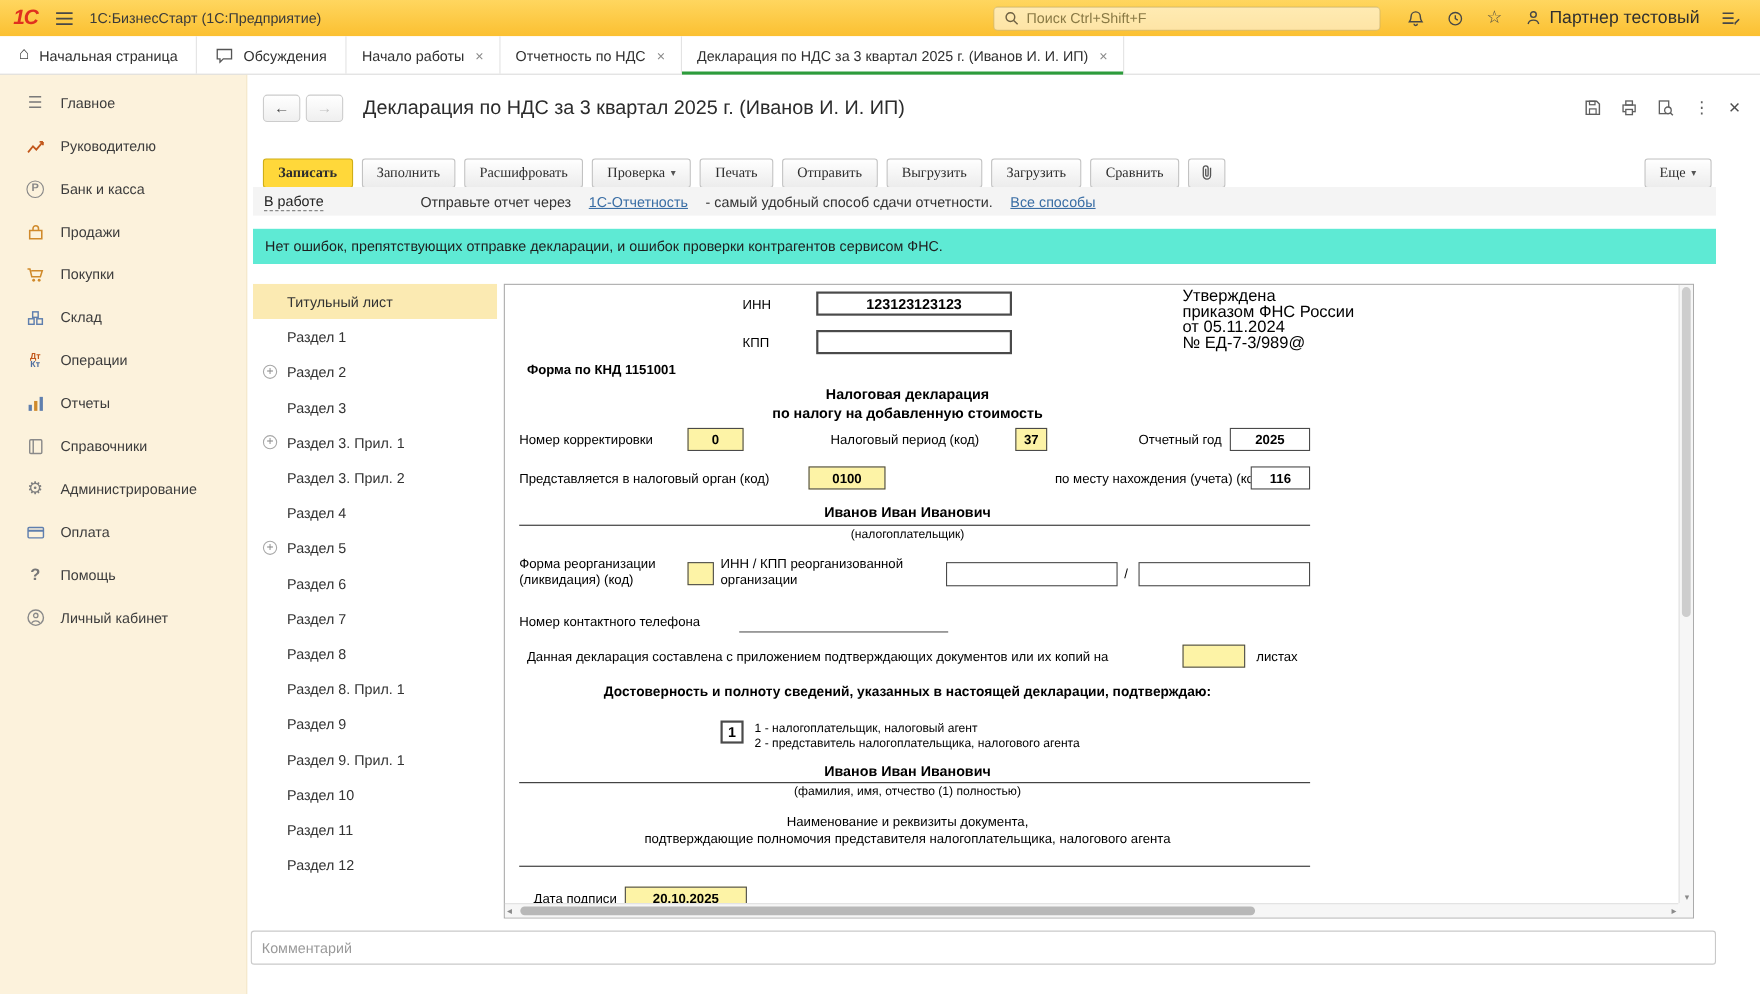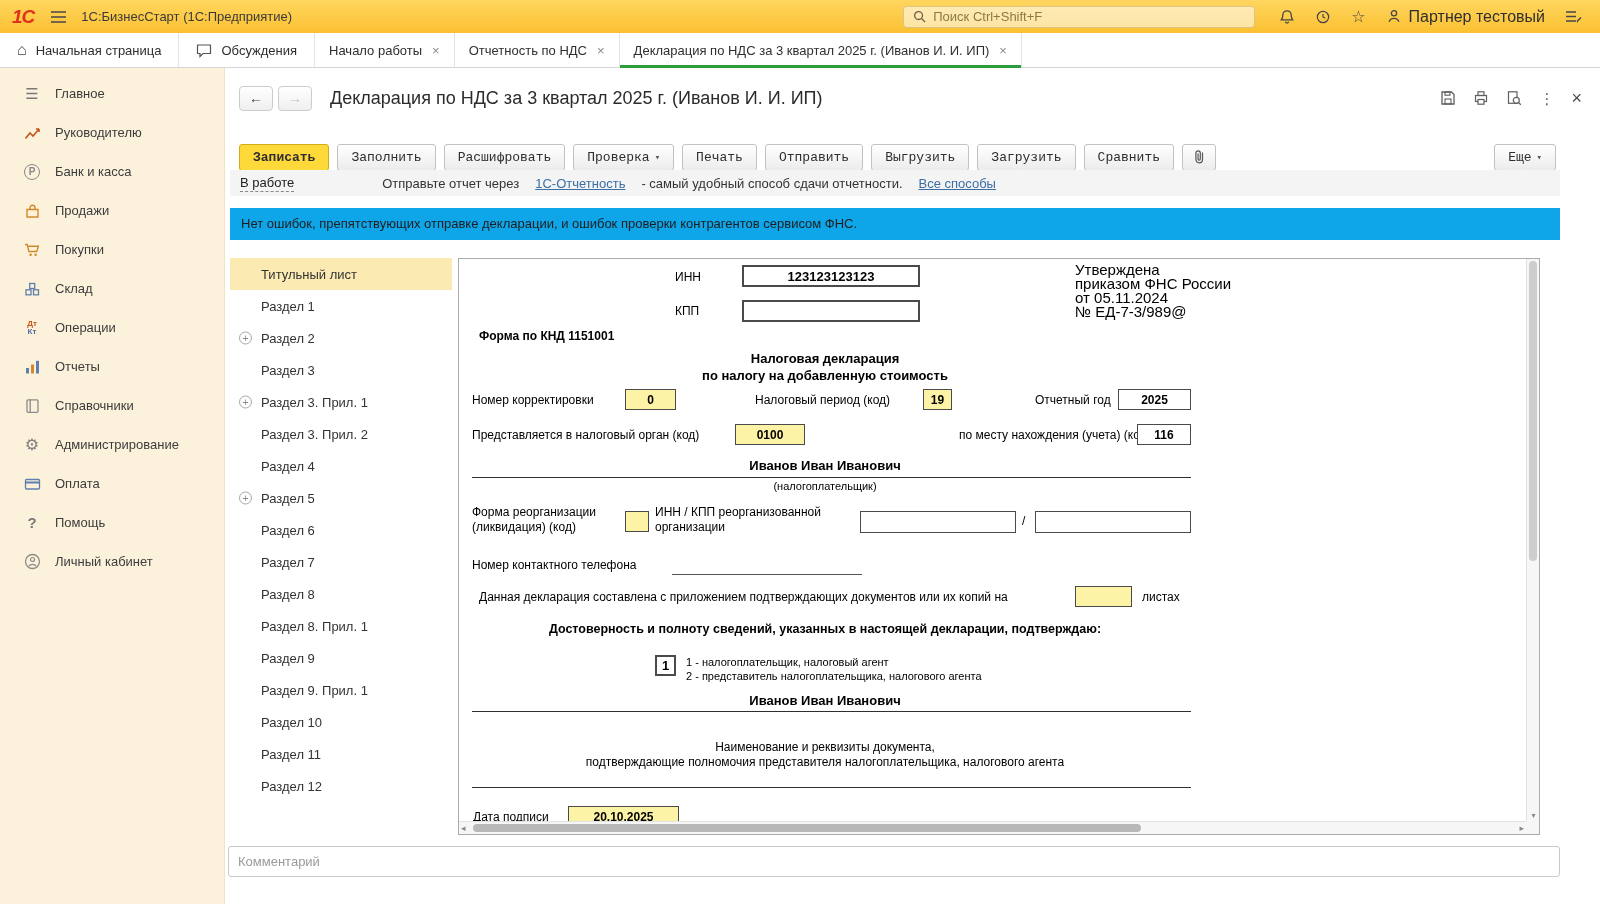--- a/index.html
+++ b/index.html
@@ -55,33 +55,33 @@
     font-size:14px; color:#444; cursor:pointer; font-family:inherit; }
   .nav-btn.fwd { color:#c2c2c2; margin-left:5px; }
   .doc-title { margin-left:18px; font-size:18px; color:#2b2b2b; white-space:nowrap; }
   .hdr-icons { margin-left:auto; display:flex; align-items:center; gap:17px; }
   .glyph-kebab { font-size:15px; color:#5f5f5f; line-height:1; }
   .glyph-close { font-size:18px; color:#4c4c4c; line-height:1; }
 
   .toolbar { position:absolute; top:60px; left:14px; right:44px; height:30px; display:flex; align-items:center; gap:8px; }
   .btn { height:27px; padding:0 13px; border:1px solid #c2c2c2; border-radius:3px;
     background:linear-gradient(#ffffff,#ececec); font-size:13px; color:#2e2e2e;
-    display:flex; align-items:center; cursor:pointer; font-family:Liberation Mono, monospace; white-space:nowrap;margin-top:28px; }
+    display:flex; align-items:center; cursor:pointer; font-family:Liberation Serif, serif; white-space:nowrap;margin-top:28px; }
   .btn.primary { background:#ffd83a; border-color:#cfae17; font-weight:700; }
   .caret { font-size:9px; color:#555; margin-left:5px; }
   .btn-clip { width:34px; justify-content:center; padding:0; }
   .btn-more { margin-left:auto; }
 
   .statusbar { position:absolute; top:102px; left:5px; right:40px; height:26px; background:#f4f4f4;
     display:flex; align-items:center; font-size:13px; }
   .state-chip { margin-left:10px; color:#222; border-bottom:1px dashed #888; padding-bottom:1px; cursor:pointer; }
   .status-text { margin-left:88px; color:#333; display:flex; gap:16px; white-space:nowrap; }
   .link { color:#3a6ea5; text-decoration:underline; cursor:pointer; }
 
-  .greenbar { position:absolute; top:140px; left:5px; right:40px; height:32px; background:#0ea5e9;
+  .greenbar { position:absolute; top:140px; left:5px; right:40px; height:32px; background:#5eead4;
     font-size:13px; color:#1e1e1e; line-height:32px; padding-left:11px; white-space:nowrap; overflow:hidden; }
 
   
   .content { position:absolute; top:190px; left:5px; right:60px; height:577px; }
   .sections { position:absolute; left:0; top:0; width:222px; bottom:0; font-size:13px; color:#333; overflow:hidden; }
   .section-item { height:32px; display:flex; align-items:center; padding-left:31px; position:relative; cursor:pointer; white-space:nowrap; }
   .section-item.active { background:#fbeab2; }
   .expander { position:absolute; left:9px; top:50%; transform:translateY(-50%); width:13px; height:13px;
     border:1px solid #a8a8a8; border-radius:50%; color:#8a8a8a; font-size:11px; line-height:11px;
     display:flex; align-items:center; justify-content:center; background:#fff; }
@@ -452,21 +452,21 @@
           </div>
 
           <div class="l b" style="left:20px;top:70px">Форма по КНД 1151001</div>
 
           <div class="center-block b" style="top:92px;font-size:13px">Налоговая декларация</div>
           <div class="center-block b" style="top:109px;font-size:13px">по налогу на добавленную стоимость</div>
 
           <div class="l" style="left:13px;top:134px">Номер корректировки</div>
           <div class="f y" style="left:166px;top:130px;width:51px;height:21px">0</div>
           <div class="l r" style="left:296px;width:166px;top:134px">Налоговый период (код)</div>
-          <div class="f y" style="left:464px;top:130px;width:29px;height:21px">19</div>
+          <div class="f y" style="left:464px;top:130px;width:29px;height:21px">37</div>
           <div class="l r" style="left:576px;width:79px;top:134px">Отчетный год</div>
           <div class="f" style="left:659px;top:130px;width:73px;height:21px">2025</div>
 
           <div class="l" style="left:13px;top:169px">Представляется в налоговый орган (код)</div>
           <div class="f y" style="left:276px;top:165px;width:70px;height:21px">0100</div>
           <div class="l r" style="left:500px;width:176px;top:169px">по месту нахождения (учета) (код)</div>
           <div class="f" style="left:678px;top:165px;width:54px;height:21px">116</div>
 
           <div class="center-block b" style="top:199px;font-size:13px">Иванов Иван Иванович</div>
           <div class="ln" style="left:13px;top:218px;width:719px"></div>
@@ -489,26 +489,27 @@
           <div class="l" style="left:683px;top:331px">листах</div>
 
           <div class="center-block b" style="top:363px;font-size:12.5px">Достоверность и полноту сведений, указанных в настоящей декларации, подтверждаю:</div>
 
           <div class="f thick" style="left:196px;top:396px;width:21px;height:21px">1</div>
           <div class="l small" style="left:227px;top:397px">1 - налогоплательщик, налоговый агент</div>
           <div class="l small" style="left:227px;top:411px">2 - представитель налогоплательщика, налогового агента</div>
 
           <div class="center-block b" style="top:434px;font-size:13px">Иванов Иван Иванович</div>
           <div class="ln" style="left:13px;top:452px;width:719px"></div>
+          <div class="center-block small" style="top:455px">(фамилия, имя, отчество (1)  полностью)</div>
 
           <div class="center-block" style="top:481px;font-size:12px">Наименование и реквизиты документа,</div>
           <div class="center-block" style="top:496px;font-size:12px">подтверждающие полномочия представителя налогоплательщика, налогового агента</div>
           <div class="ln" style="left:13px;top:528px;width:719px"></div>
 
-          <div class="l" style="left:14px;top:551px">Дата подписи</div>
+          <div class="l" style="left:26px;top:551px">Дата подписи</div>
           <div class="f y" style="left:109px;top:547px;width:111px;height:21px">20.10.2025</div>
         </div>
 
         <div class="vscroll">
           <div class="vthumb"></div>
           <div class="varrow">▾</div>
         </div>
         <div class="hscroll">
           <span class="harrow-l">◂</span>
           <div class="hthumb"></div>

